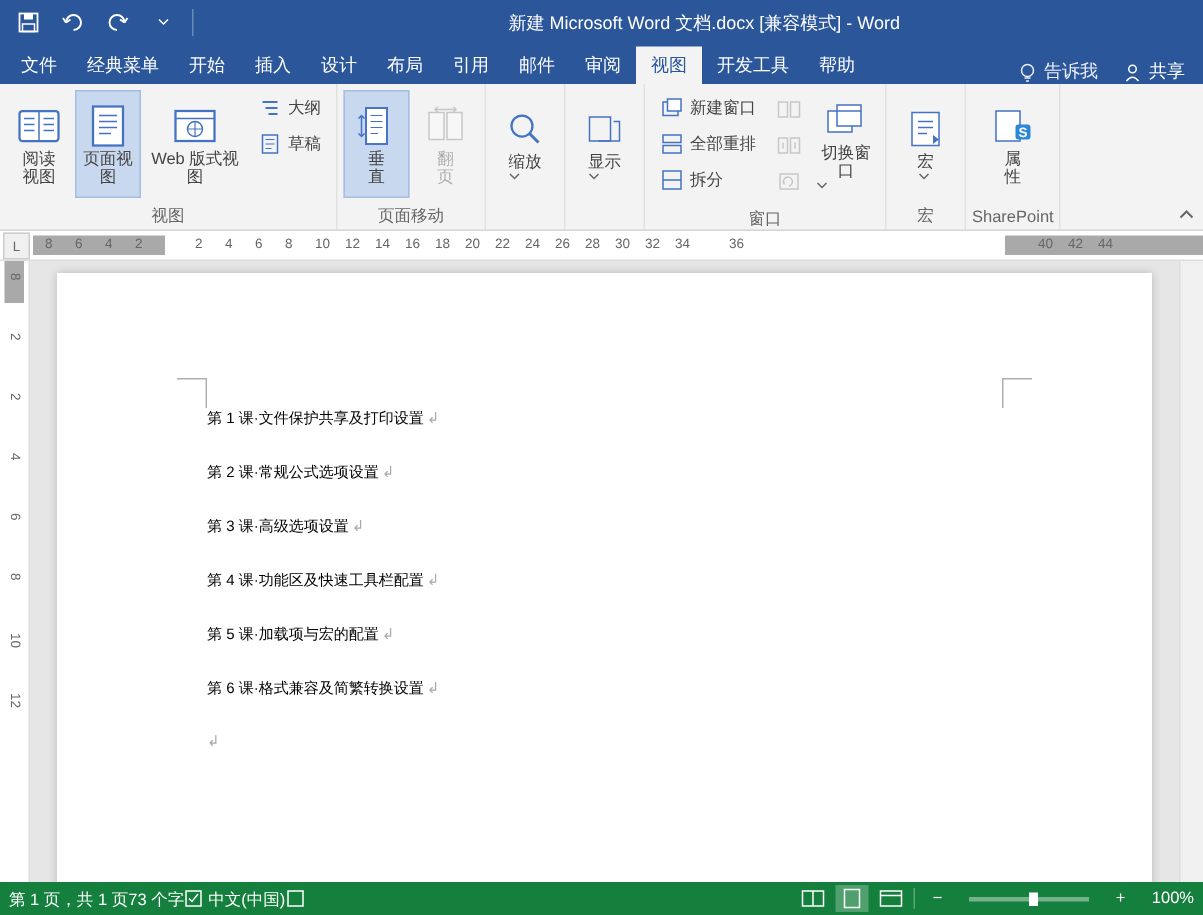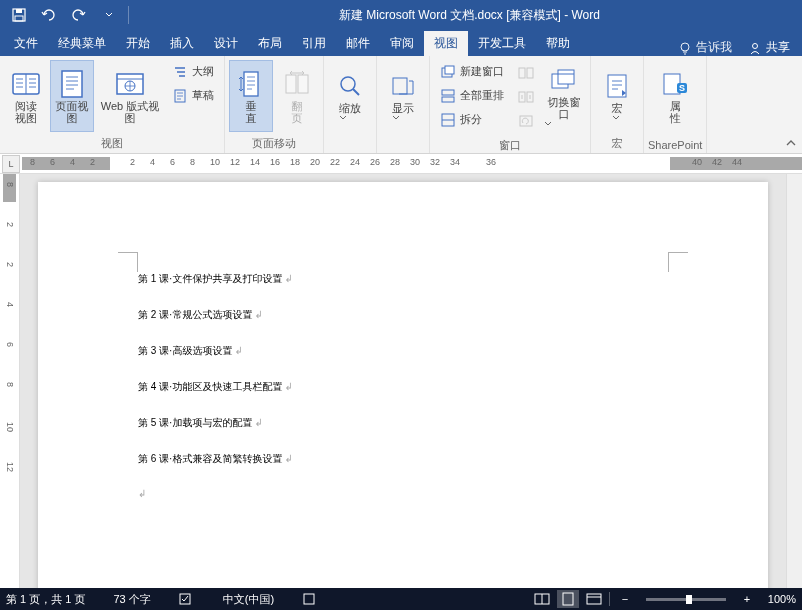--- a/index.html
+++ b/index.html
@@ -52,21 +52,21 @@
 .page-viewport { flex: 1; overflow: auto; background: #e6e6e6; position: relative;}
 .page { background: #fff; width: 730px; margin: 8px auto 0 auto; min-height: 900px; box-shadow: 0 0 6px rgba(0,0,0,0.2); padding: 90px 100px 40px 100px; position: relative;}
 .corner { position: absolute; width: 20px; height: 20px; border-color: #b0b0b0; border-style: solid;}
 .corner.tl { top: 70px; left: 80px; border-width: 0 0 1px 1px; transform: rotate(180deg);}
 .corner.tr { top: 70px; right: 80px; border-width: 0 0 1px 1px; transform: rotate(90deg);}
 .page p { font-size: 10px; color: #000000; margin-bottom: 22px; font-family: Liberation Sans, sans-serif;}
 .page p::after { content: "↲"; color: #aaa; font-size: 10px; margin-left: 2px;}
 .blank-para::after { content: "↲"; color: #aaa; font-size: 10px; display:block; margin-bottom: 22px;}
 
 
-.statusbar { height: 22px; background: #0f172a; color: #fff; display: flex; align-items: center; font-size: 11px; padding: 0 6px; gap: 28px;}
+.statusbar { height: 22px; background: #15803d; color: #fff; display: flex; align-items: center; font-size: 11px; padding: 0 6px; gap: 0;}
 .statusbar .sep { width:1px; height:14px; background: rgba(255,255,255,0.3);}
 .status-right { margin-left: auto; display: flex; align-items: center; gap: 4px;}
 .view-btn { width: 22px; height: 18px; display:flex; align-items:center; justify-content:center; cursor:pointer;}
 .view-btn.active { background: rgba(255,255,255,0.25);}
 .zoom-slider { width: 80px; height: 3px; background: rgba(255,255,255,0.4); position: relative; margin: 0 6px;}
 .zoom-thumb { position:absolute; left: 50%; top: -3px; width: 6px; height: 9px; background: #fff;}
 .scrollbar-v { width: 16px; background:#f0f0f0; border-left:1px solid #ddd;}
 
 svg { display: block; }
 </style>

